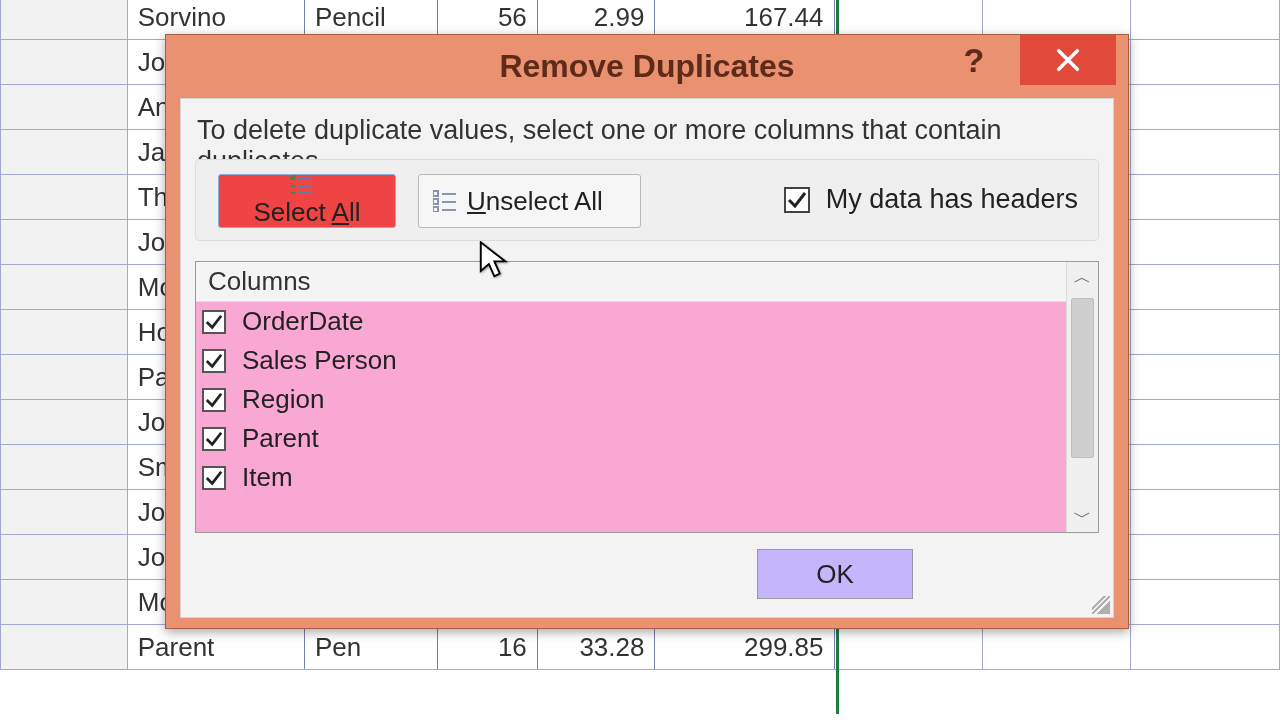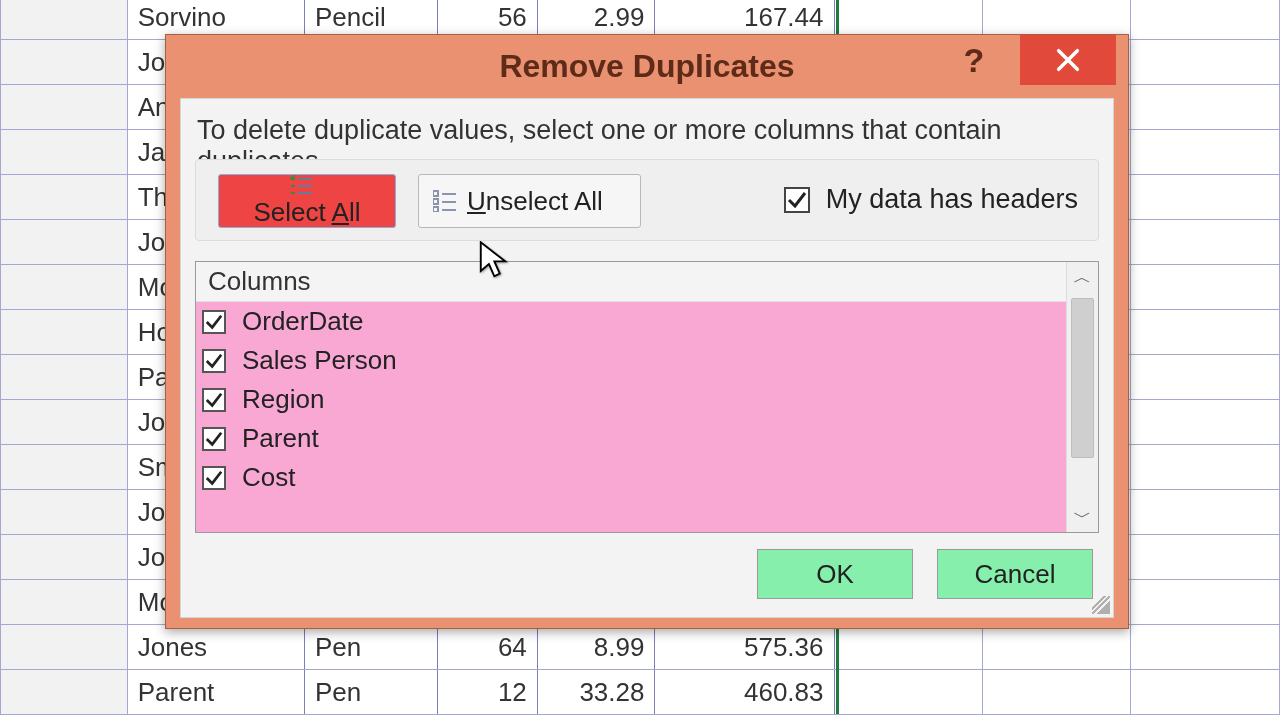--- a/index.html
+++ b/index.html
@@ -197,21 +197,21 @@
     top:36px; height:160px;
     background:#cfcfcf;
     border:1px solid #bdbdbd;
     border-radius:2px;
   }
 
   .footer-btn {
     position:absolute;
     bottom: 18px;
     width: 156px; height: 50px;
-    background:#86efac;
+    background:#c4b5fd;
     border:1px solid #9a9a9a;
     display:flex;align-items:center;justify-content:center;
     font-size:26px; color:#222;
     cursor:pointer;
     margin-left:22px;
   }
   .ok { right: 200px; }
   .cancel { right: 20px; }
 
   .resize-grip{
@@ -384,36 +384,25 @@
         <td class="item"></td>
         <td class="num1"></td>
         <td class="num2"></td>
         <td class="num3"></td>
         <td class="blank"></td>
         <td class="blank"></td>
         <td class="blank"></td>
       </tr>
       <tr class="sel">
         <td class="lead"></td>
-        <td class="name">Jones</td>
-        <td class="item">Pen</td>
-        <td class="num1">64</td>
-        <td class="num2">8.99</td>
-        <td class="num3">575.36</td>
-        <td class="blank"></td>
-        <td class="blank"></td>
-        <td class="blank"></td>
-      </tr>
-      <tr class="sel">
-        <td class="lead"></td>
         <td class="name">Parent</td>
         <td class="item">Pen</td>
-        <td class="num1">12</td>
+        <td class="num1">16</td>
         <td class="num2">33.28</td>
-        <td class="num3">460.83</td>
+        <td class="num3">299.85</td>
         <td class="blank"></td>
         <td class="blank"></td>
         <td class="blank"></td>
       </tr>
     </tbody>
 </table>
 <div class="sel-right-edge"></div>
 
 <div class="dialog">
   <div class="titlebar">
@@ -499,31 +488,30 @@
               </svg>
             </span>
             <span>Parent</span>
           </div>
           <div class="list-item">
             <span class="cb">
               <svg viewBox="0 0 20 20">
                 <path d="M2 10 L8 16 L18 3" stroke="#222" stroke-width="3" fill="none"></path>
               </svg>
             </span>
-            <span>Cost</span>
+            <span>Item</span>
           </div>
         </div>
       <div class="scrollbar">
         <div class="arrow up">︿</div>
         <div class="thumb"></div>
         <div class="arrow down">﹀</div>
       </div>
     </div>
 
     <div class="footer-btn ok">OK</div>
-    <div class="footer-btn cancel">Cancel</div>
     <div class="resize-grip"></div>
   </div>
 
   <svg class="cursor" viewBox="0 0 20 28">
     <path d="M1 1 L1 22 L7 17 L11 26 L15 24 L11 15 L19 15 Z" fill="#fff" stroke="#000" stroke-width="1.4"></path>
   </svg>
 </div>
 
 </body></html>

